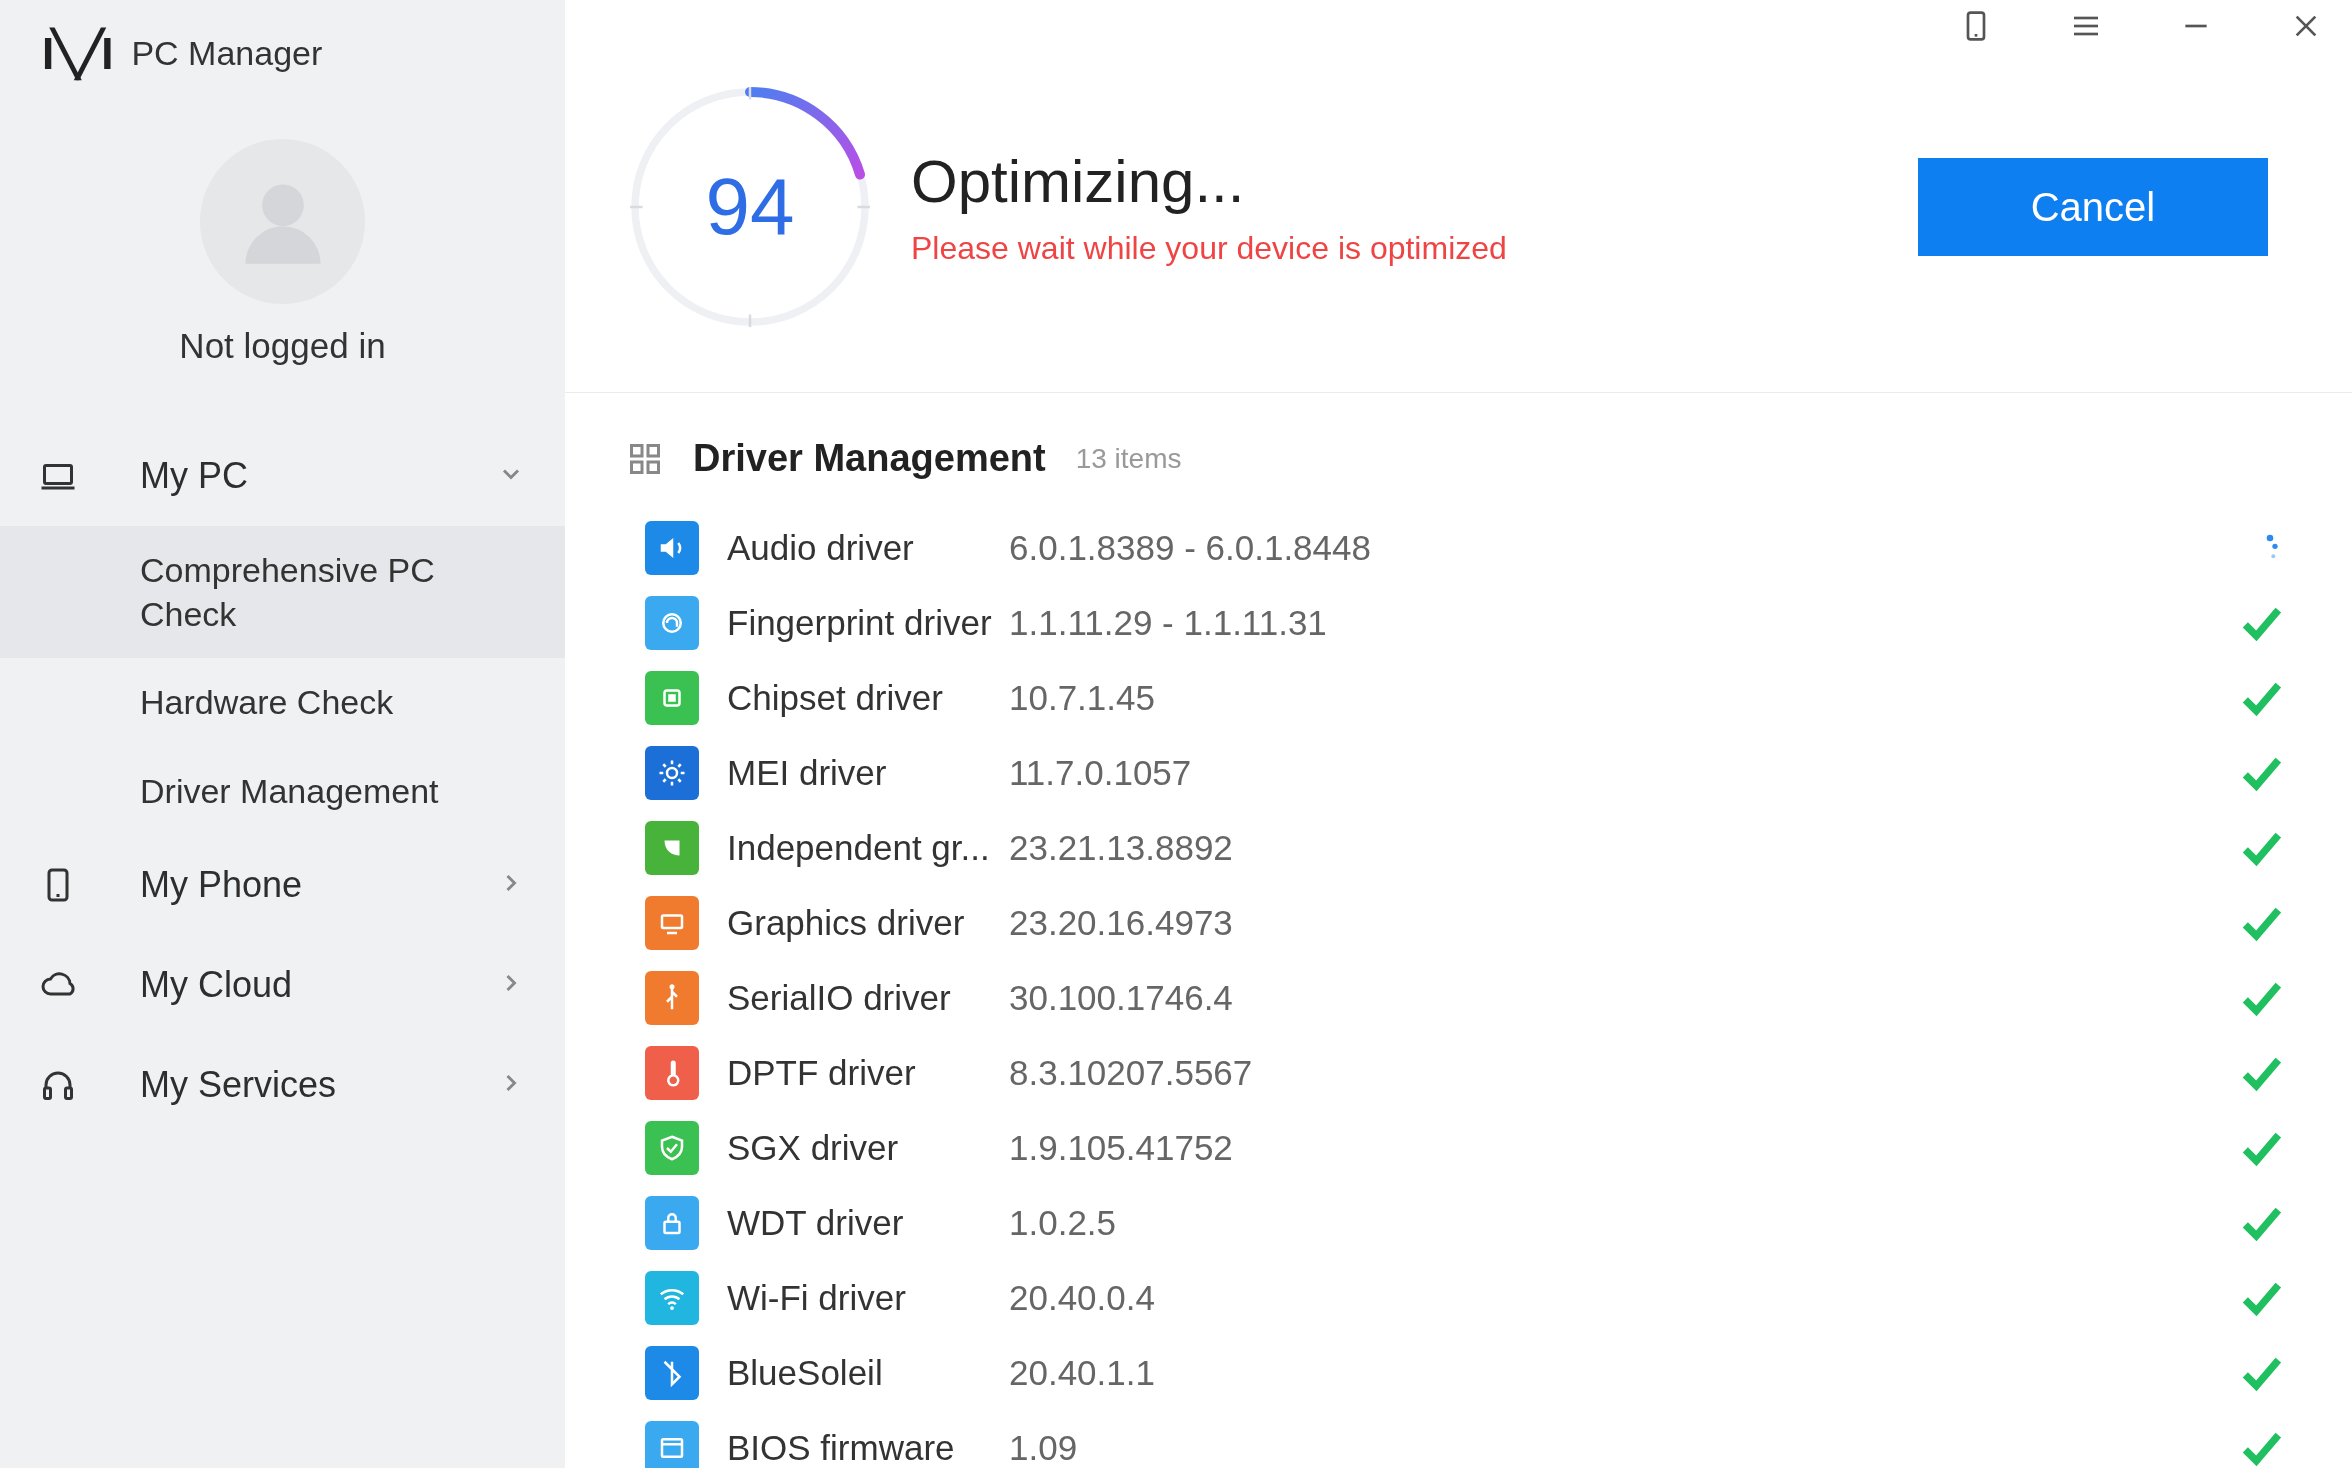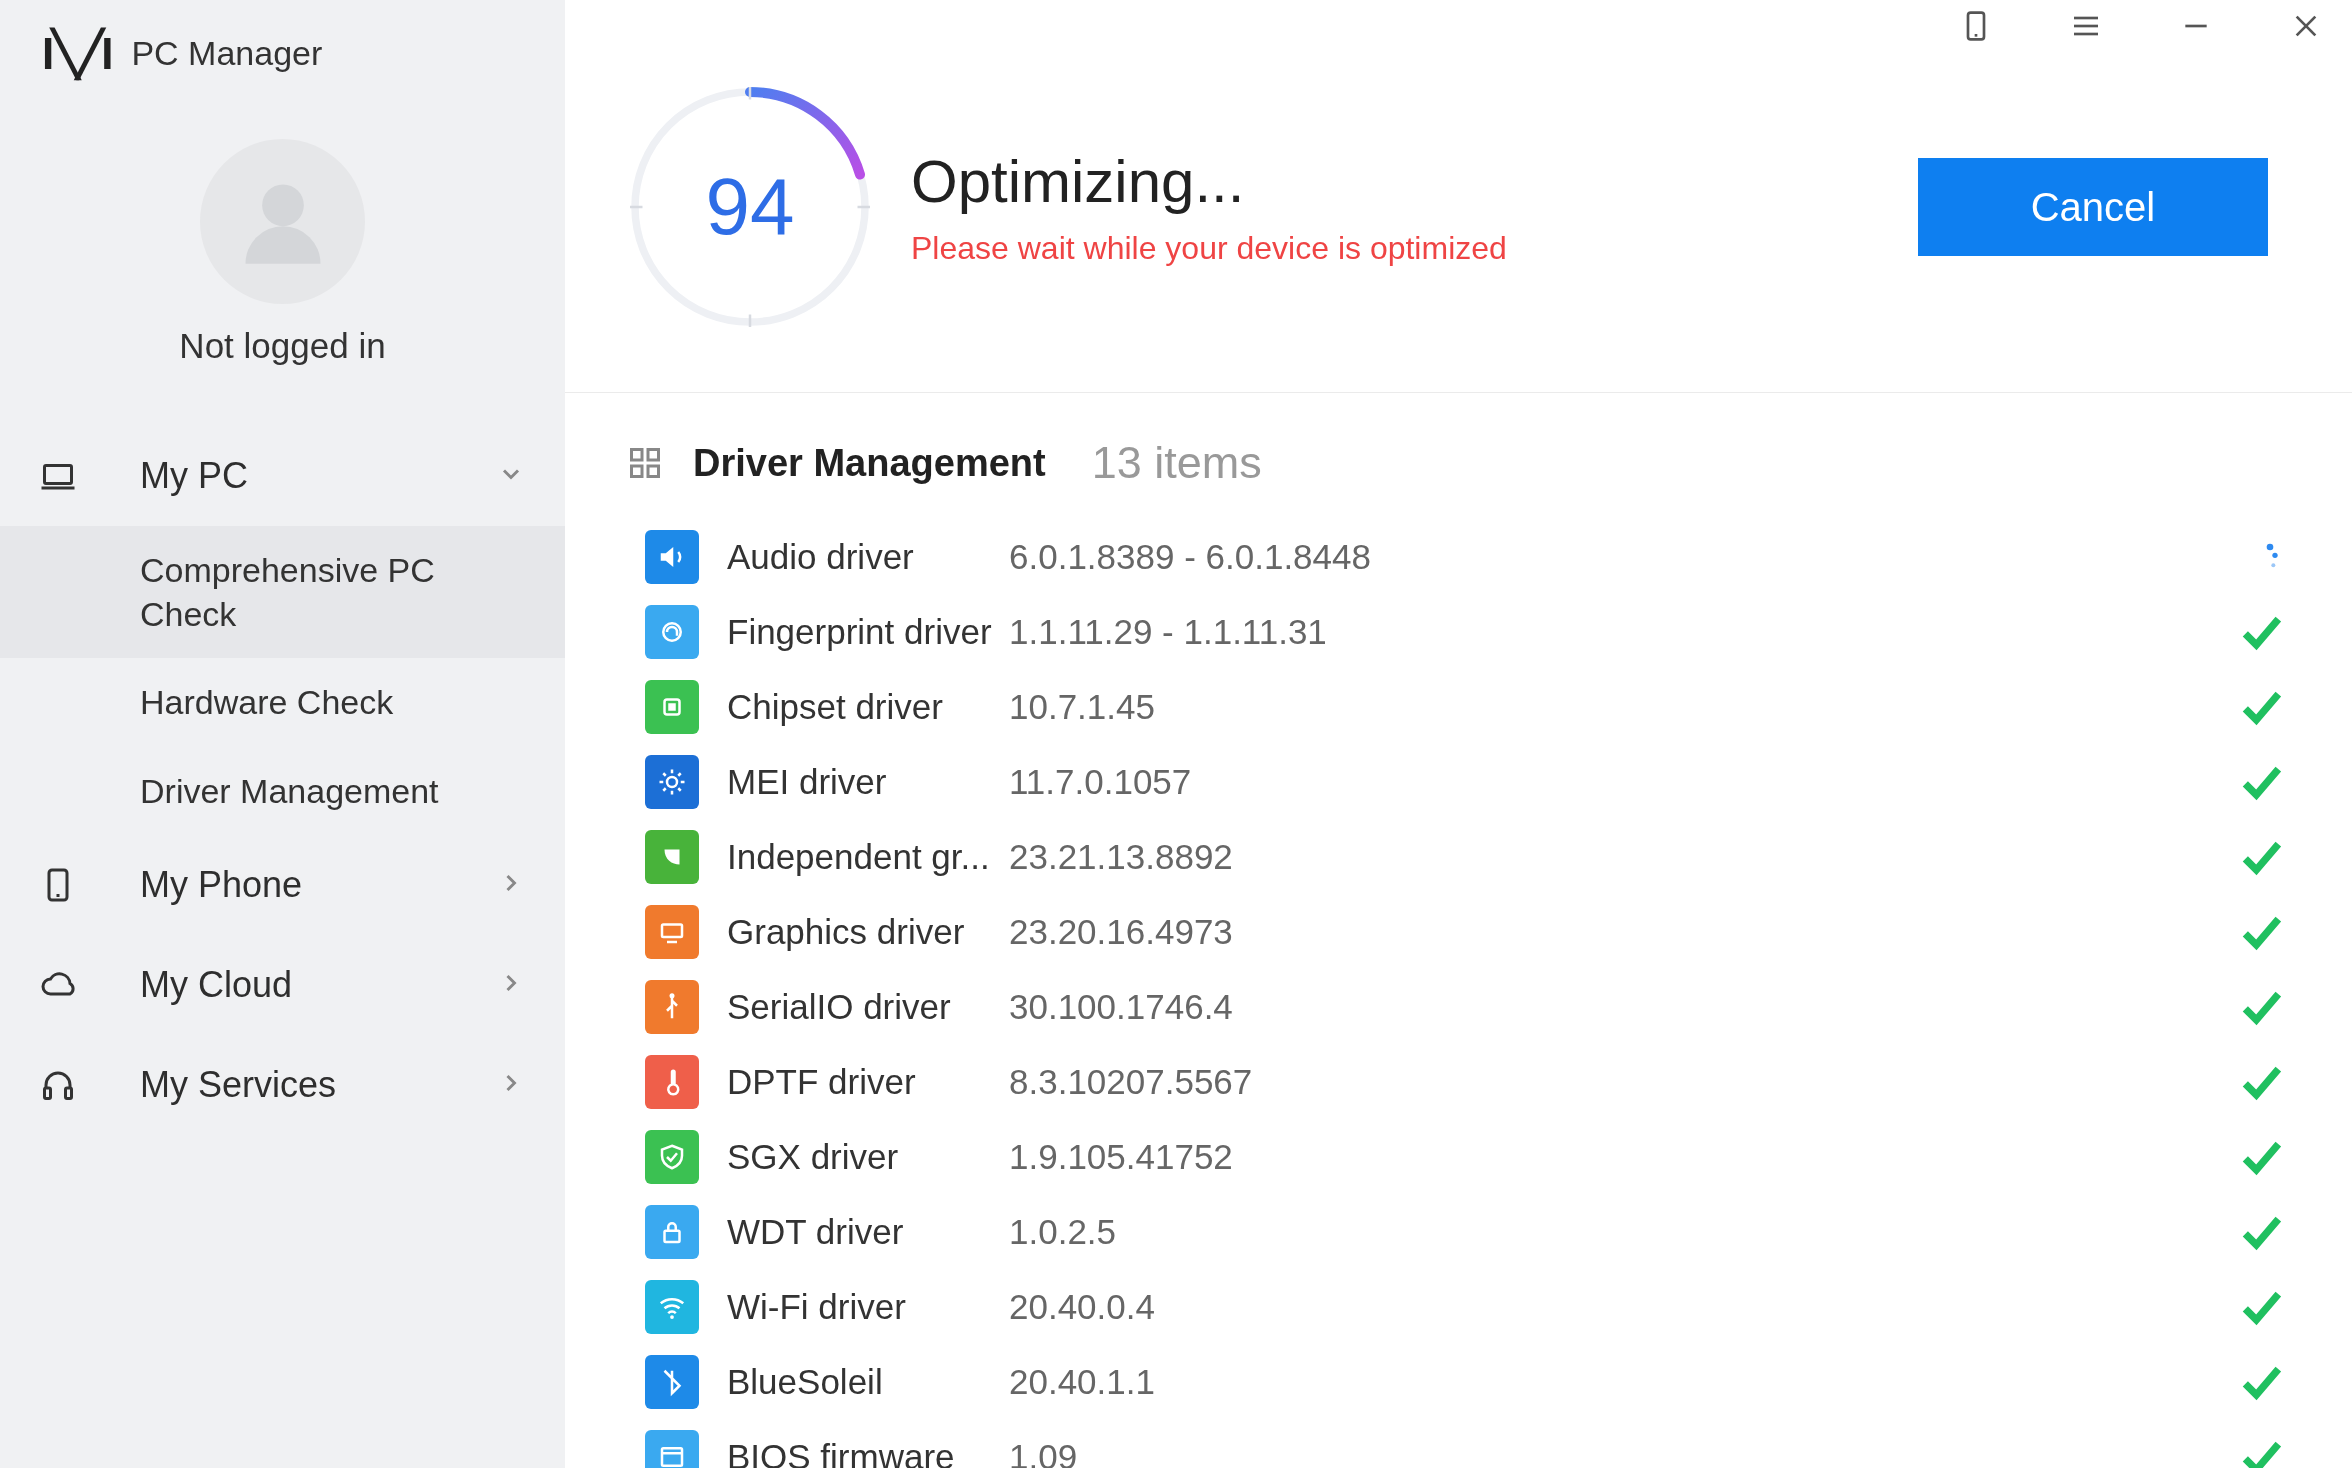--- a/index.html
+++ b/index.html
@@ -37,21 +37,21 @@
   .score-ring svg.ring { width:100%; height:100%; }
   .score-value { position:absolute; top:50%; left:50%; transform:translate(-50%,-50%); font-size:80px; font-weight:300; color:#2e6de6; }
   .optimize-texts { flex:1; }
   .optimize-title { font-size:60px; font-weight:400; color:#222; }
   .optimize-sub  { font-size:32px; color:#ef4444; margin-top:14px; }
   .cancel-btn { margin-right:8px; width:350px; height:98px; background:#0e7ff0; color:#fff; border:none; font-size:40px; cursor:pointer; }
 
   .section-header { display:flex; align-items:center; gap:30px; padding:44px 0 30px 62px; }
   .section-header .grid-icon { width:36px; height:36px; }
   .section-title { font-size:38px; font-weight:600; color:#222; }
-  .section-count { font-size:45px; color:#999; margin-left:16px; }
+  .section-count { font-size:28px; color:#999; margin-left:0; }
 
   .driver-list { padding:0 62px 40px 80px; }
   .driver-row { display:flex; align-items:center; height:75px; }
   .driver-icon { width:54px; height:54px; border-radius:6px; display:flex; align-items:center; justify-content:center; color:#fff; font-size:28px; }
   .driver-name { width:310px; font-size:35px; color:#333; padding-left:28px; white-space:nowrap; overflow:hidden; text-overflow:ellipsis; }
   .driver-version { flex:1; font-size:35px; color:#666; }
   .driver-status { width:60px; display:flex; align-items:center; justify-content:center; }
   .driver-status svg.check { stroke:#20c060; fill:none; stroke-width:4; width:44px; height:44px; }
   .driver-status svg.spin  { width:40px; height:40px; }
 

